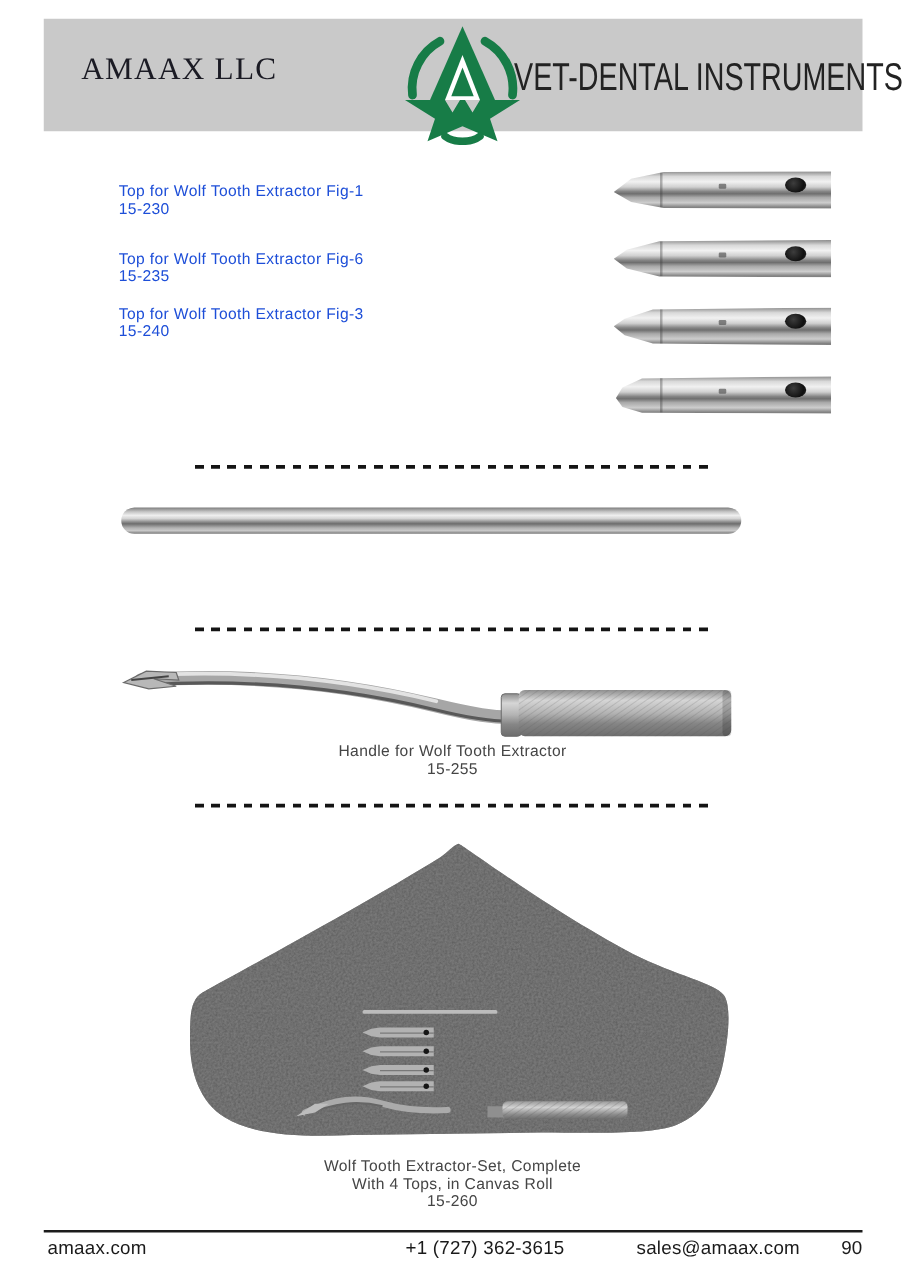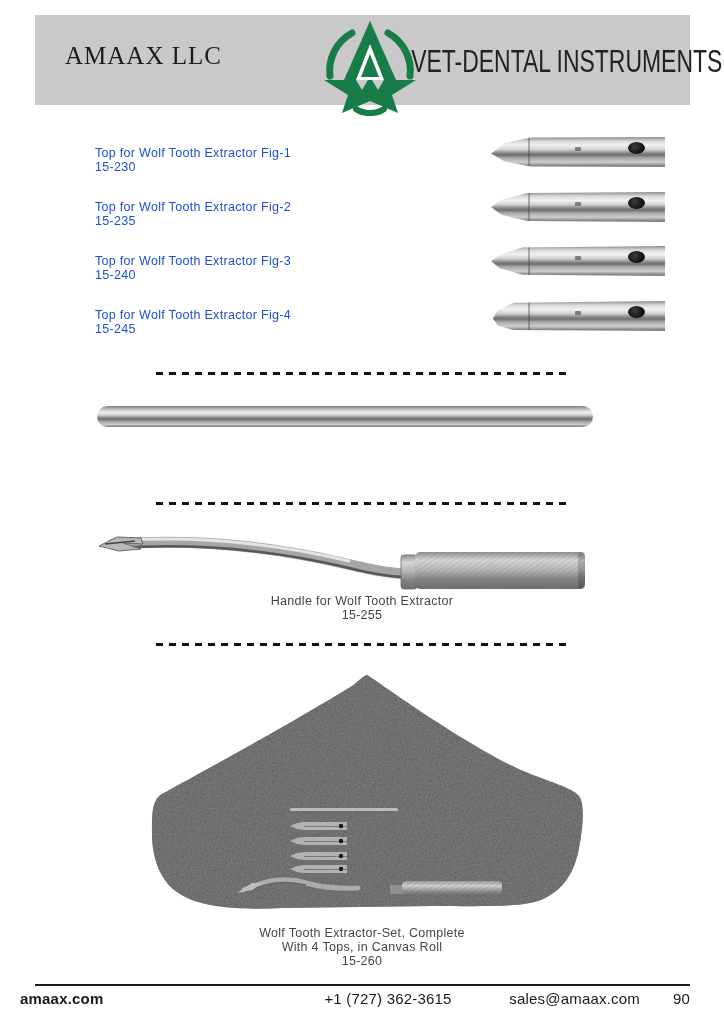--- a/index.html
+++ b/index.html
@@ -40,21 +40,21 @@
     background:repeating-linear-gradient(90deg,#141414 0 7px,transparent 7px 13px);}
   
   .ejector-rod{position:absolute;left:97px;top:406px;width:496px;height:21px;border-radius:11px;
     background:linear-gradient(180deg,#7d7d7d 0%,#c4c4c4 16%,#efefef 30%,#d5d5d5 42%,#8d8d8d 55%,#6d6d6d 62%,#b3b3b3 78%,#c8c8c8 88%,#787878 100%);}
   
   .caption{position:absolute;left:0;right:0;text-align:center;font-size:12.5px;line-height:14px;
     color:#454545;letter-spacing:0.3px;}
   
   .footer-line{position:absolute;left:35px;top:984px;width:655px;height:2px;background:#1c1c1c;}
   .footer-text{position:absolute;top:990px;font-size:15px;color:#1a1a1a;letter-spacing:0.2px;white-space:nowrap;}
-  .ft-web{left:20px;font-weight:bold;}
+  .ft-web{left:38px;}
   .ft-phone{left:16px;right:0;text-align:center;margin-left:36px;}
   .ft-email{right:84px;}
   .ft-page{right:34px;}
   .abs{position:absolute;}
 </style>
 </head>
 <body>
 
 <div class="page">
 
@@ -80,43 +80,39 @@
     <div>Top for Wolf Tooth Extractor Fig-1</div>
     <div>15-230</div>
   </div>
   <div class="tube tube-1" style="top:137px">
     <div class="seam"></div>
       <div class="hole"></div>
       <div class="mark"></div>
   </div>
 
   <div class="prod-label" style="top:200px">
-    <div>Top for Wolf Tooth Extractor Fig-2</div>
+    <div>Top for Wolf Tooth Extractor Fig-6</div>
     <div>15-235</div>
   </div>
   <div class="tube tube-2" style="top:192px">
     <div class="seam"></div>
       <div class="hole"></div>
       <div class="mark"></div>
   </div>
 
-  <div class="prod-label" style="top:254px">
+  <div class="prod-label" style="top:244px">
     <div>Top for Wolf Tooth Extractor Fig-3</div>
     <div>15-240</div>
   </div>
   <div class="tube tube-3" style="top:246px">
     <div class="seam"></div>
       <div class="hole"></div>
       <div class="mark"></div>
   </div>
 
-  <div class="prod-label" style="top:308px">
-    <div>Top for Wolf Tooth Extractor Fig-4</div>
-    <div>15-245</div>
-  </div>
   <div class="tube tube-4" style="top:301px">
     <div class="seam"></div>
       <div class="hole"></div>
       <div class="mark"></div>
   </div>
 
   <div class="divider" style="top:372px"></div>
 
   <div class="ejector-rod"></div>
 

